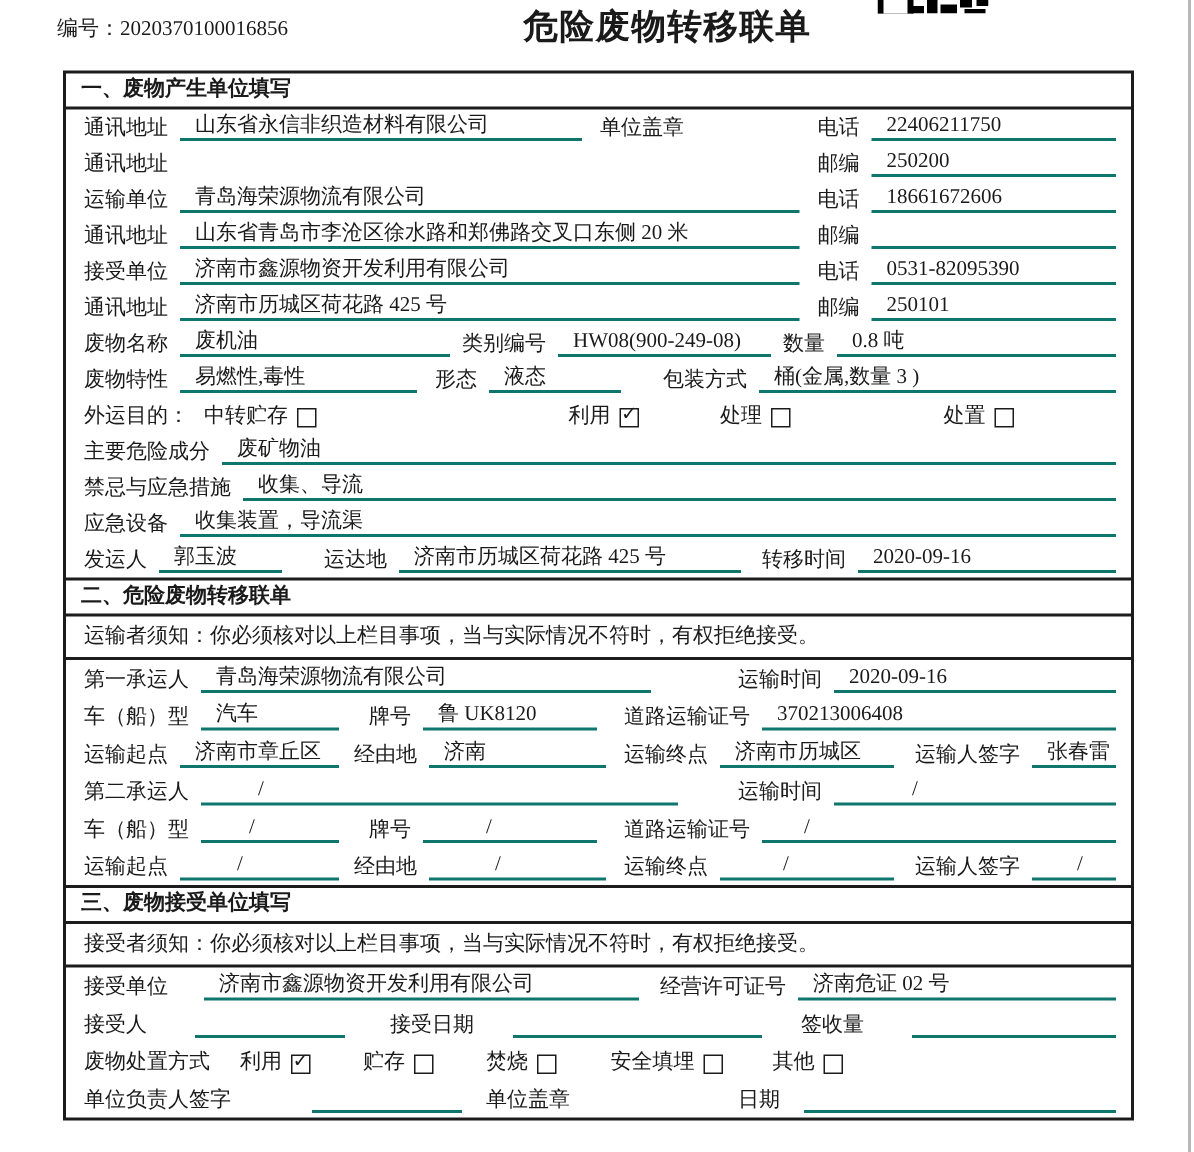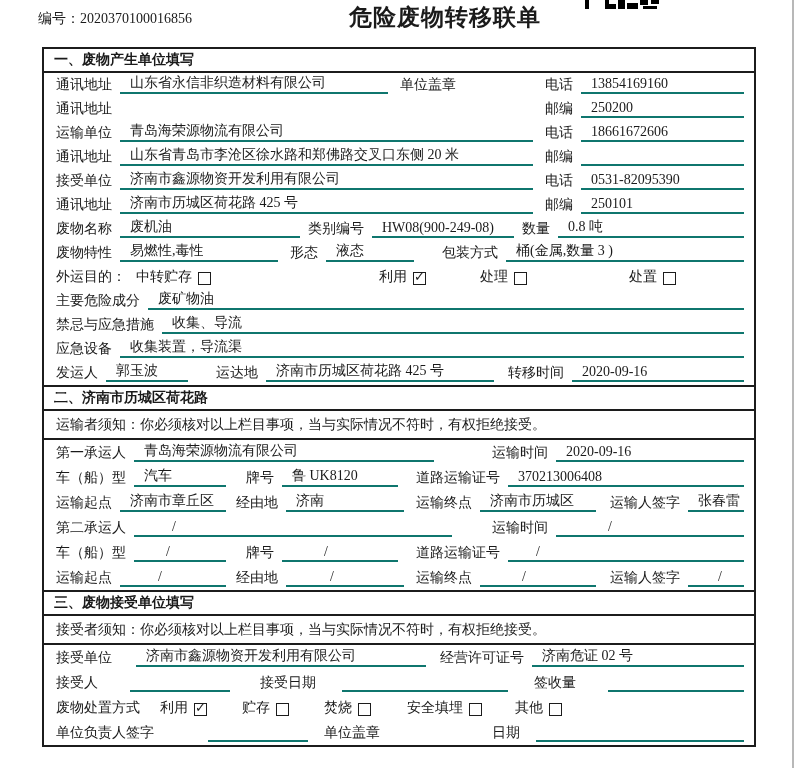--- a/index.html
+++ b/index.html
@@ -82,21 +82,21 @@
 
   <div class="sec-head">一、废物产生单位填写</div>
 
   <div class="frow">
     <div class="lpart">
       <span class="lbl">通讯地址</span>
       <span class="val" style="width:268px">山东省永信非织造材料有限公司</span>
       <span class="plain" style="margin-left:12px">单位盖章</span>
     </div>
     <span class="rlbl">电话</span>
-    <span class="val grow">13854169160</span>
+    <span class="val grow">22406211750</span>
   </div>
 
   <div class="frow">
     <div class="lpart">
       <span class="lbl">通讯地址</span>
     </div>
     <span class="rlbl">邮编</span>
     <span class="val grow">250200</span>
   </div>
 
@@ -191,21 +191,21 @@
 
   <div class="frow">
     <span class="lbl">发运人</span>
     <span class="val" style="width:82px">郭玉波</span>
     <span class="lbl" style="margin-left:28px">运达地</span>
     <span class="val" style="width:228px">济南市历城区荷花路 425 号</span>
     <span class="lbl" style="margin-left:14px">转移时间</span>
     <span class="val grow">2020-09-16</span>
   </div>
 
-  <div class="sec-head mid">二、济南市历城区荷花路</div>
+  <div class="sec-head mid">二、危险废物转移联单</div>
   <div class="notice">运输者须知：你必须核对以上栏目事项，当与实际情况不符时，有权拒绝接受。</div>
 
   <div class="frow h25">
     <span class="lbl">第一承运人</span>
     <span class="val" style="width:300px">青岛海荣源物流有限公司</span>
     <span class="lbl" style="margin-left:58px">运输时间</span>
     <span class="val grow">2020-09-16</span>
   </div>
 
   <div class="frow h25">

